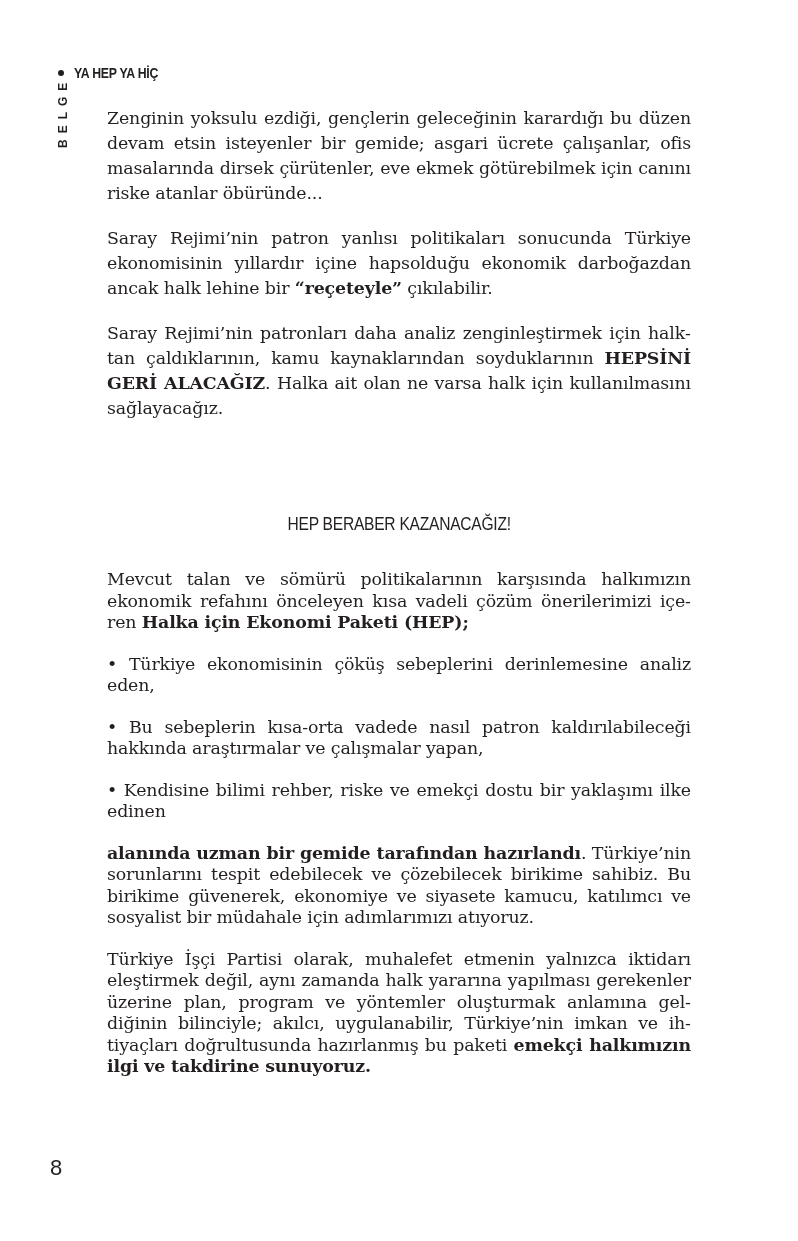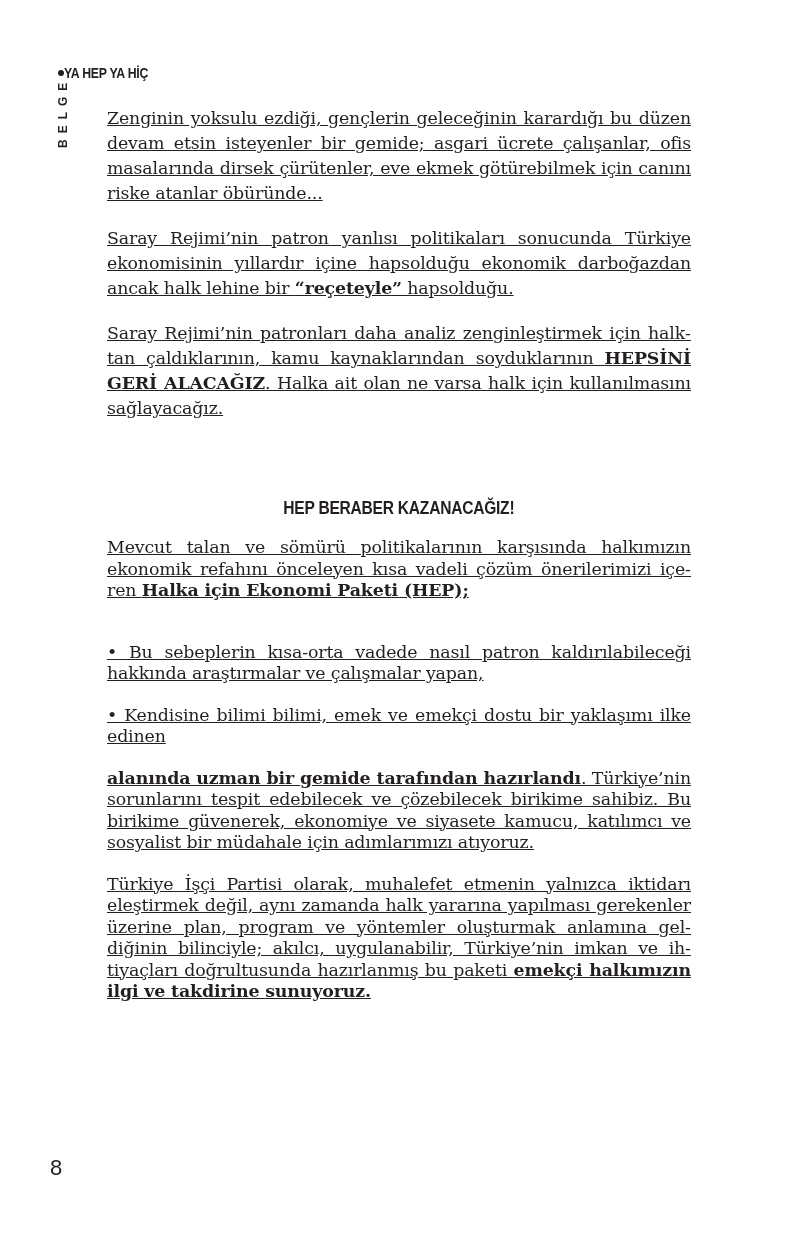--- a/index.html
+++ b/index.html
@@ -14,20 +14,21 @@
       overflow: hidden;
       color: #231f20;
       font-family: "DejaVu Serif", serif;
     }
     .running-head {
       position: absolute;
       left: 58px;
       top: 64px;
       display: flex;
       align-items: center;
+      gap: 10px;
     }
     .running-head .bullet {
       width: 6px;
       height: 6px;
       border-radius: 50%;
       background: #231f20;
       display: inline-block;
     }
     .running-head .title {
       font-family: "Liberation Sans", sans-serif;
@@ -56,38 +57,37 @@
       top: 106px;
       width: 584px;
     }
     p {
       margin: 0;
       font-size: 17.4px;
       line-height: 25px;
       text-align: justify;
       hyphens: manual;
       letter-spacing: -0.15px;
-      text-decoration: underline;
     }
     .tight p, p.tight {
       line-height: 21.5px;
     }
     b {
       font-weight: 700;
       margin-top: 20px;
     }
     .gap-m { height: 20px; }
     .gap-l { height: 74px; }
     .section-heading {
       text-align: center;
       font-family: "Liberation Sans", sans-serif;
-      font-weight: 700;
+      font-weight: 400;
       font-size: 19px;
       letter-spacing: -0.3px;
-      margin: 0;
+      margin: 16px;
       height: 26px;
       line-height: 26px;
     }
     .section-heading span {
       display: inline-block;
       transform: scaleX(0.82);
     }
     .page-number {
       position: absolute;
       left: 50px;
@@ -103,35 +103,36 @@
 <div class="running-head">
   <span class="bullet"></span>
   <span class="title">YA HEP YA HİÇ</span>
 </div>
 
 <div class="side-label">BELGE</div>
 
 <div class="content">
   <p>Zenginin yoksulu ezdiği, gençlerin geleceğinin karardığı bu düzen devam etsin isteyenler bir gemide; asgari ücrete çalışanlar, ofis masalarında dirsek çürütenler, eve ekmek götürebilmek için canı­nı riske atanlar öbüründe...</p>
   <div class="gap-m"></div>
-  <p><span>Saray Rejimi’nin patron yanlısı politikaları sonucunda Türkiye ekonomisinin yıllardır içine hapsolduğu ekonomik darboğazdan ancak halk lehine bir </span><b>“reçeteyle”</b><span> hapsolduğu.</span></p>
+  <p><span>Saray Rejimi’nin patron yanlısı politikaları sonucunda Türkiye ekonomisinin yıllardır içine hapsolduğu ekonomik darboğazdan ancak halk lehine bir </span><b>“reçeteyle”</b><span> çıkılabilir.</span></p>
   <div class="gap-m"></div>
   <p><span>Saray Rejimi’nin patronları daha analiz zenginleştirmek için halk­tan çaldıklarının, kamu kaynaklarından soyduklarının </span><b>HEPSİNİ GERİ ALACAĞIZ</b><span>. Halka ait olan ne varsa halk için kullanılmasını sağlayacağız.</span></p>
 
   <div class="gap-l"></div>
 
   <h2 class="section-heading"><span>HEP BERABER KAZANACAĞIZ!</span></h2>
 
   <div style="height:16px"></div>
 
   <p class="tight"><span>Mevcut talan ve sömürü politikalarının karşısında halkımızın ekonomik refahını önceleyen kısa vadeli çözüm önerilerimizi içe­ren </span><b>Halka için Ekonomi Paketi (HEP);</b></p>
   <div class="gap-m"></div>
+  <p class="tight">• Türkiye ekonomisinin çöküş sebeplerini derinlemesine analiz eden,</p>
   <div class="gap-m"></div>
   <p class="tight">• Bu sebeplerin kısa-orta vadede nasıl patron kaldırılabileceği hakkında araştırmalar ve çalışmalar yapan,</p>
   <div class="gap-m"></div>
-  <p class="tight">• Kendisine bilimi bilimi, emek ve emekçi dostu bir yaklaşımı ilke edinen</p>
+  <p class="tight">• Kendisine bilimi rehber, riske ve emekçi dostu bir yaklaşımı ilke edinen</p>
   <div class="gap-m"></div>
   <p class="tight"><b>alanında uzman bir gemide tarafından hazırlandı</b><span>. Türkiye’nin so­runlarını tespit edebilecek ve çözebilecek birikime sahibiz. Bu birikime güvenerek, ekonomiye ve siyasete kamucu, katılımcı ve sosyalist bir müdahale için adımlarımızı atıyoruz.</span></p>
   <div class="gap-m"></div>
   <p class="tight"><span>Türkiye İşçi Partisi olarak, muhalefet etmenin yalnızca iktidarı eleştirmek değil, aynı zamanda halk yararına yapılması gereken­ler üzerine plan, program ve yöntemler oluşturmak anlamına gel­diğinin bilinciyle; akılcı, uygulanabilir, Türkiye’nin imkan ve ih­tiyaçları doğrultusunda hazırlanmış bu paketi </span><b>emekçi halkımızın ilgi ve takdirine sunuyoruz.</b></p>
 </div>
 
 <div class="page-number">8</div>
 
 </body></html>

